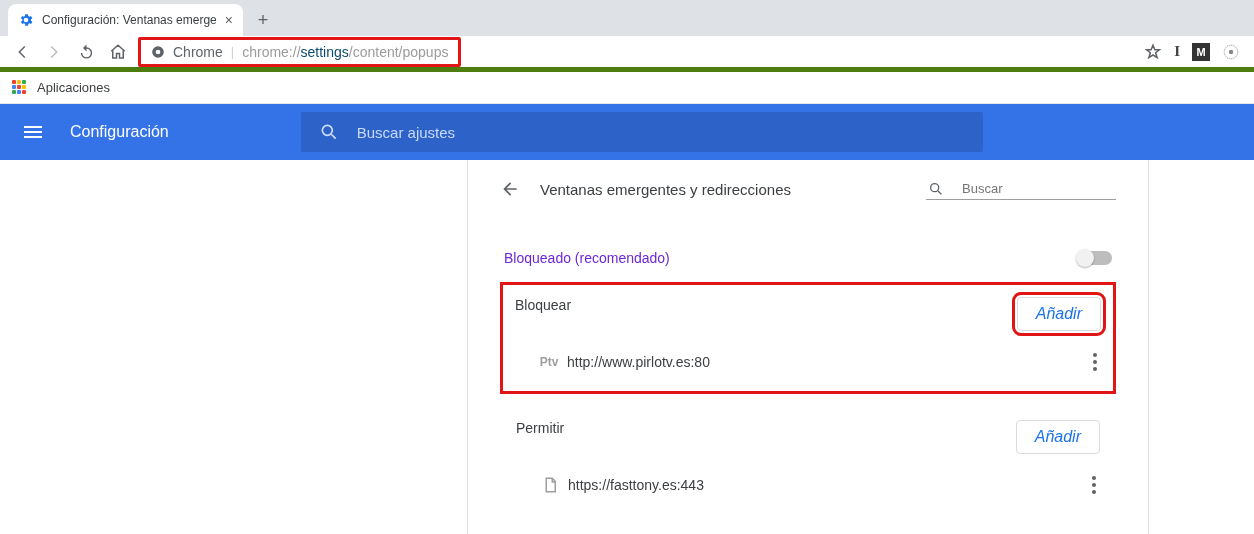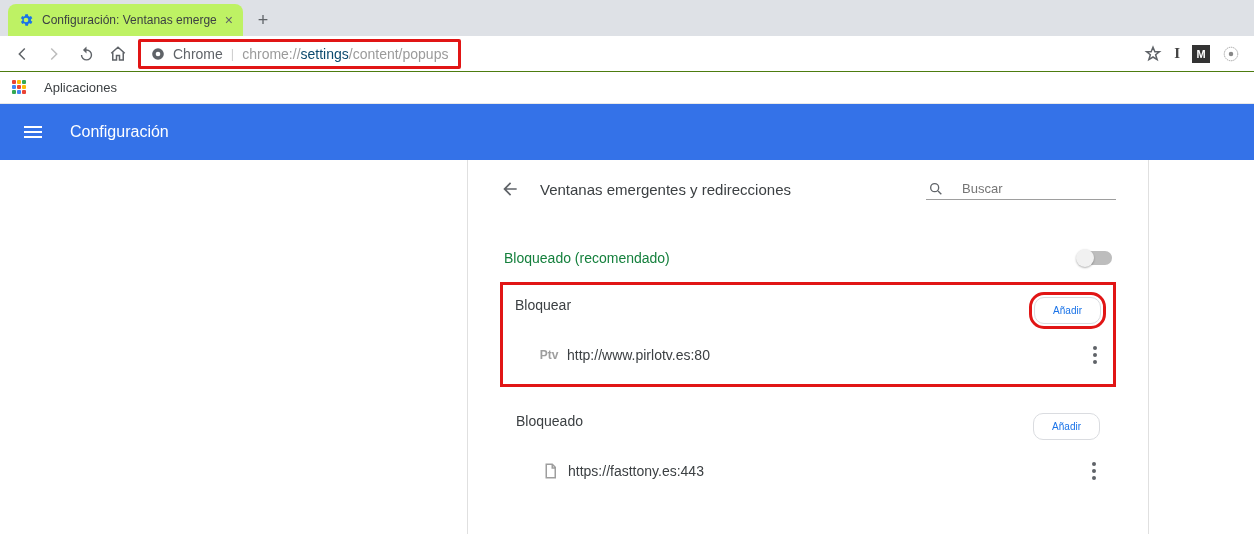--- a/index.html
+++ b/index.html
@@ -1,36 +1,36 @@
 <!DOCTYPE html>
 <html><head>
 <meta charset="utf-8">
 <style>
   html,body{margin:0;padding:0;font-family:"Segoe UI",Arial,sans-serif;font-size:13px;color:#202124;background:#fff;width:1254px;height:534px;overflow:hidden;}
   *{box-sizing:border-box;}
   
   .tabstrip{height:36px;background:#dee1e6;display:flex;align-items:flex-end;padding-left:8px;}
-  .tab{display:flex;align-items:center;height:32px;background:#bef264;border-top-left-radius:8px;border-top-right-radius:8px;padding:0 10px;max-width:240px;min-width:220px;gap:8px;font-size:12px;color:#3c4043;}
+  .tab{display:flex;align-items:center;height:32px;background:#ffffff;border-top-left-radius:8px;border-top-right-radius:8px;padding:0 10px;max-width:240px;min-width:220px;gap:8px;font-size:12px;color:#3c4043;}
   .tab .favicon{width:16px;height:16px;display:flex;align-items:center;justify-content:center;}
   .tab-title{white-space:nowrap;overflow:hidden;text-overflow:ellipsis;flex:1;}
   .tab-close{font-size:14px;color:#5f6368;}
   .newtab{width:28px;height:28px;display:flex;align-items:center;justify-content:center;color:#5f6368;font-size:18px;margin-left:6px;margin-bottom:2px;}
   
-  .toolbar{height:36px;display:flex;align-items:center;padding:0 8px;gap:4px;border-bottom:1px solid #4d7c0f;background:#fff;}
+  .toolbar{height:36px;display:flex;align-items:center;padding:0 8px;gap:4px;border-bottom:5px solid #4d7c0f;background:#fff;}
   .tb-icon{width:28px;height:28px;display:flex;align-items:center;justify-content:center;color:#5f6368;}
   .tb-icon.disabled{color:#b0b0b0;}
   .omnibox-wrap{flex:0 0 auto;border:3px solid #e11515;padding:0 10px;height:30px;display:flex;align-items:center;border-radius:2px;margin-left:2px;gap:8px;}
   .omnibox-label{font-size:14px;color:#5f6368;}
   .omnibox-sep{color:#cfcfcf;}
   .omnibox-url{font-size:14px;color:#9b9b9b;}
   .omnibox-url em{color:#0c4a6e;font-style:normal;}
   .toolbar-spacer{flex:1;}
   .tb-right{display:flex;align-items:center;gap:12px;padding-right:6px;}
   
-  .bookmarks{height:32px;display:flex;align-items:center;padding:0 12px;gap:16px;border-bottom:1px solid #e8e8e8;font-size:13px;color:#3c4043;}
+  .bookmarks{height:32px;display:flex;align-items:center;padding:0 12px;gap:9px;border-bottom:1px solid #e8e8e8;font-size:13px;color:#3c4043;}
   .apps-icon{width:16px;height:16px;display:grid;grid-template-columns:repeat(3,4px);grid-template-rows:repeat(3,4px);gap:1px;}
   .apps-icon span{width:4px;height:4px;border-radius:1px;}
   
   .blue-bar{height:56px;background:#3472e8;display:flex;align-items:center;color:#fff;}
   .blue-left{display:flex;align-items:center;gap:28px;padding-left:24px;font-size:16px;}
   .hamburger{display:flex;flex-direction:column;gap:3px;}
   .hamburger span{width:18px;height:2px;background:#fff;}
   .search-bar{width:682px;height:40px;background:#2d62c8;border-radius:2px;display:flex;align-items:center;padding:0 18px;gap:16px;margin-right:auto;color:#cfe0ff;margin-left:0;}
   .search-bar input{background:transparent;border:none;outline:none;color:#fff;font-size:15px;flex:1;}
   .search-bar input::placeholder{color:#c9d9fb;}
@@ -38,27 +38,27 @@
   
   .content-area{display:flex;justify-content:center;padding-top:0;background:#fff;height:calc(534px - 36px - 36px - 32px - 56px);}
   .panel{width:682px;background:#fff;border-left:1px solid #e0e0e0;border-right:1px solid #e0e0e0;padding:18px 32px 0 32px;}
   .panel-head{display:flex;align-items:center;justify-content:space-between;margin-bottom:40px;}
   .panel-head-left{display:flex;align-items:center;gap:20px;}
   .back-arrow{font-size:18px;color:#5f6368;}
   .panel-title{font-size:15px;color:#3c4043;}
   .panel-search{display:flex;align-items:center;gap:16px;border-bottom:1px solid #9e9e9e;padding:2px 2px;width:190px;}
   .panel-search input{border:none;outline:none;font-size:13px;flex:1;color:#3c4043;}
   .panel-search input::placeholder{color:#757575;}
-  .row{display:flex;align-items:center;justify-content:space-between;padding:10px 0;font-size:14px;color:#15803d;}
+  .row{display:flex;align-items:center;justify-content:space-between;padding:10px 0;font-size:14px;color:#6d28d9;}
   .toggle{width:34px;height:14px;background:#bdbdbd;border-radius:8px;position:relative;}
   .toggle .knob{width:18px;height:18px;background:#f1f1f1;border-radius:50%;position:absolute;top:-2px;left:-2px;box-shadow:0 1px 2px rgba(0,0,0,.3);}
   .section-box{border:3px solid #e11515;padding:4px 8px 6px 8px;margin-top:6px;}
   .section-head{display:flex;align-items:flex-start;justify-content:space-between;padding:8px 4px;}
   .section-title{font-size:14px;color:#3c4043;}
-  .add-btn{border:1px solid #dadce0;background:#fff;color:#1a73e8;font-size:10px;padding:7px 18px;border-radius:10px;cursor:pointer;font-family:inherit;}
+  .add-btn{border:1px solid #dadce0;background:#fff;color:#1a73e8;font-size:16px;padding:7px 18px;border-radius:4px;cursor:pointer;font-family:inherit;font-style:italic;}
   .add-btn.hl{outline:3px solid #e11515;outline-offset:2px;}
   .site-row{display:flex;align-items:center;padding:10px 4px 10px 28px;gap:8px;font-size:14px;color:#3c4043;}
   .site-row .icon{width:20px;height:20px;display:flex;align-items:center;justify-content:center;color:#9e9e9e;font-size:12px;font-weight:bold;}
   .site-row .url{flex:1;}
   .more-dots{display:flex;flex-direction:column;gap:3px;padding:4px;}
   .more-dots span{width:4px;height:4px;background:#5f6368;border-radius:50%;}
   .allow-section{margin-top:18px;padding:0 12px;}
   .panel-wrap{display:flex;justify-content:center;width:1254px;}
   .left-gap{width:467px;}
   svg{display:block;}
@@ -149,20 +149,31 @@
 <div class="blue-bar">
   <div class="blue-bar-inner">
     <div class="blue-left">
       <div class="hamburger">
           <span></span>
           <span></span>
           <span></span>
         </div>
       <span>Configuración</span>
     </div>
+    <div style="flex:1;display:flex;justify-content:center;">
+      <div class="search-bar" style="margin-left:132px;">
+        <span>
+          <svg width="20" height="20" viewBox="0 0 24 24">
+              <circle cx="10" cy="10" r="6" fill="none" stroke="#cfe0ff" stroke-width="2"></circle>
+              <line x1="15" y1="15" x2="20" y2="20" stroke="#cfe0ff" stroke-width="2"></line>
+            </svg>
+        </span>
+        <input placeholder="Buscar ajustes" style="">
+      </div>
+    </div>
   </div>
 </div>
 
 <div class="content-area">
   <div class="panel-wrap">
     <div class="left-gap"></div>
     <div class="panel">
 
       <div class="panel-head">
         <div class="panel-head-left">
@@ -202,21 +213,21 @@
           <div class="more-dots">
               <span></span>
               <span></span>
               <span></span>
             </div>
         </div>
       </div>
 
       <div class="allow-section">
         <div class="section-head">
-          <span class="section-title">Bloqueado</span>
+          <span class="section-title">Permitir</span>
           <button class="add-btn">Añadir</button>
         </div>
         <div class="site-row">
           <span class="icon">
             <svg width="18" height="18" viewBox="0 0 24 24">
                 <path fill="none" stroke="#9e9e9e" stroke-width="2" d="M7 3h8l4 4v14H7zM15 3v5h5"></path>
               </svg>
           </span>
           <span class="url">https://fasttony.es:443</span>
           <div class="more-dots">

